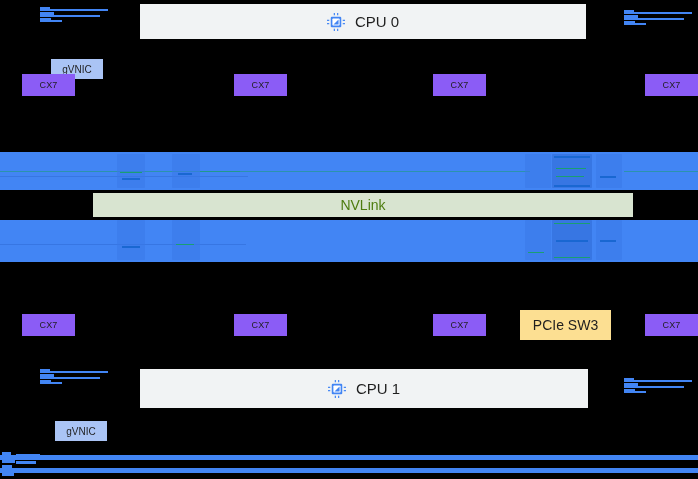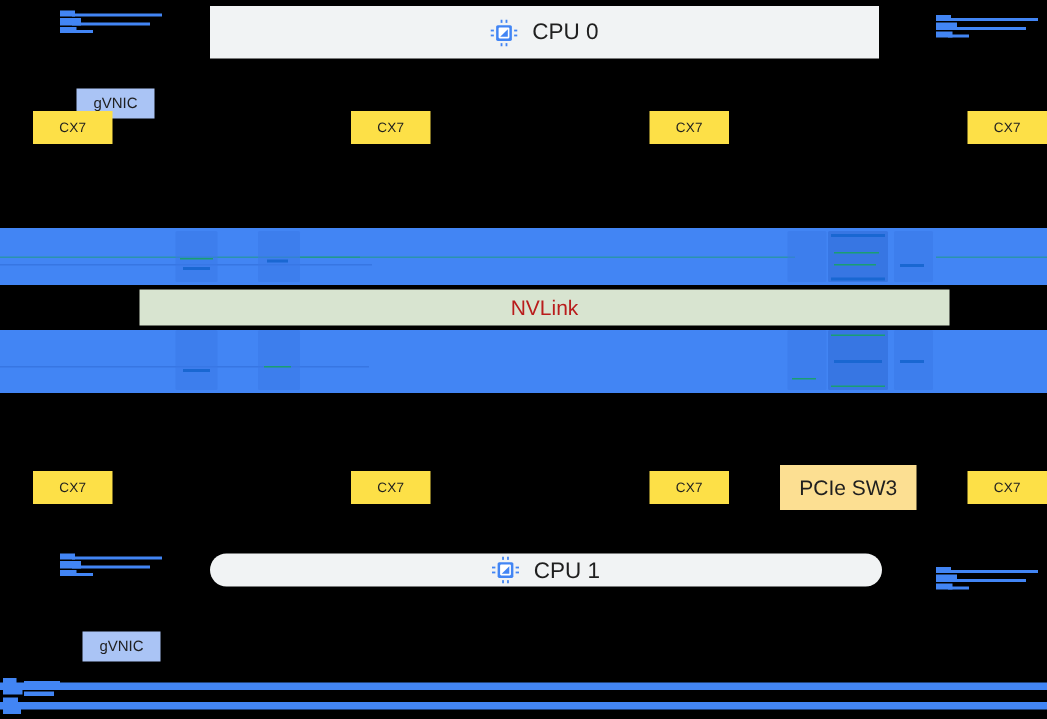--- a/index.html
+++ b/index.html
@@ -21,42 +21,42 @@
     position: absolute;
     display: flex;
     align-items: center;
     justify-content: center;
     box-sizing: border-box;
     text-align: center;
     color: #1f1f1f;
     white-space: nowrap;
   }
   .box-cx7 {
-    background: #fde047;
+    background: #8b5cf6;
     font-size: 9px;
     letter-spacing: .2px;
   }
   .box-sw {
     background: #fcdf92;
     font-size: 14px;
   }
   .box-cpu {
     background: #f1f3f4;
     font-size: 15px;
     gap: 10px;
   }
   .box-gvnic {
     background: #aac4f5;
     font-size: 10px;
     margin-top: 32px;
   }
   .box-nvlink {
     background: #d8e4d0;
     font-size: 14px;
-    color: #b91c1c;
+    color: #4d7c0f;
   }
 
   
   .gpu-band {
     position: absolute;
     background: #4285f4;
     overflow: hidden;
   }
   .band-line {
     position: absolute;
@@ -223,21 +223,21 @@
     <div class="stub" style="left:0; top:1px; width:10px; height:4px;"></div>
     <div class="stub" style="left:0; top:6px; width:14px; height:5px;"></div>
     <div class="stub" style="left:0; top:12px; width:11px; height:4px;"></div>
     <div class="stub" style="left:8px; top:3px; width:60px; height:2px;"></div>
     <div class="stub" style="left:8px; top:9px; width:52px; height:2px;"></div>
     <div class="stub" style="left:8px; top:14px; width:14px; height:2px;"></div>
   </div>
 
   <div class="box box-gvnic" style="left:55px; top:389px; width:52px; height:20px;">gVNIC</div>
 
-  <div class="box box-cpu" style="left:140px; top:369px; width:448px; height:22px;border-radius:11px;">
+  <div class="box box-cpu" style="left:140px; top:369px; width:448px; height:39px;">
     <svg class="cpu-chip-icon" viewBox="0 0 24 24">
       <g fill="#4285f4">
         <rect x="9" y="0" width="1.6" height="3"></rect>
         <rect x="13.4" y="0" width="1.6" height="3"></rect>
         <rect x="9" y="21" width="1.6" height="3"></rect>
         <rect x="13.4" y="21" width="1.6" height="3"></rect>
         <rect x="0" y="9" width="3" height="1.6"></rect>
         <rect x="0" y="13.4" width="3" height="1.6"></rect>
         <rect x="21" y="9" width="3" height="1.6"></rect>
         <rect x="21" y="13.4" width="3" height="1.6"></rect>

